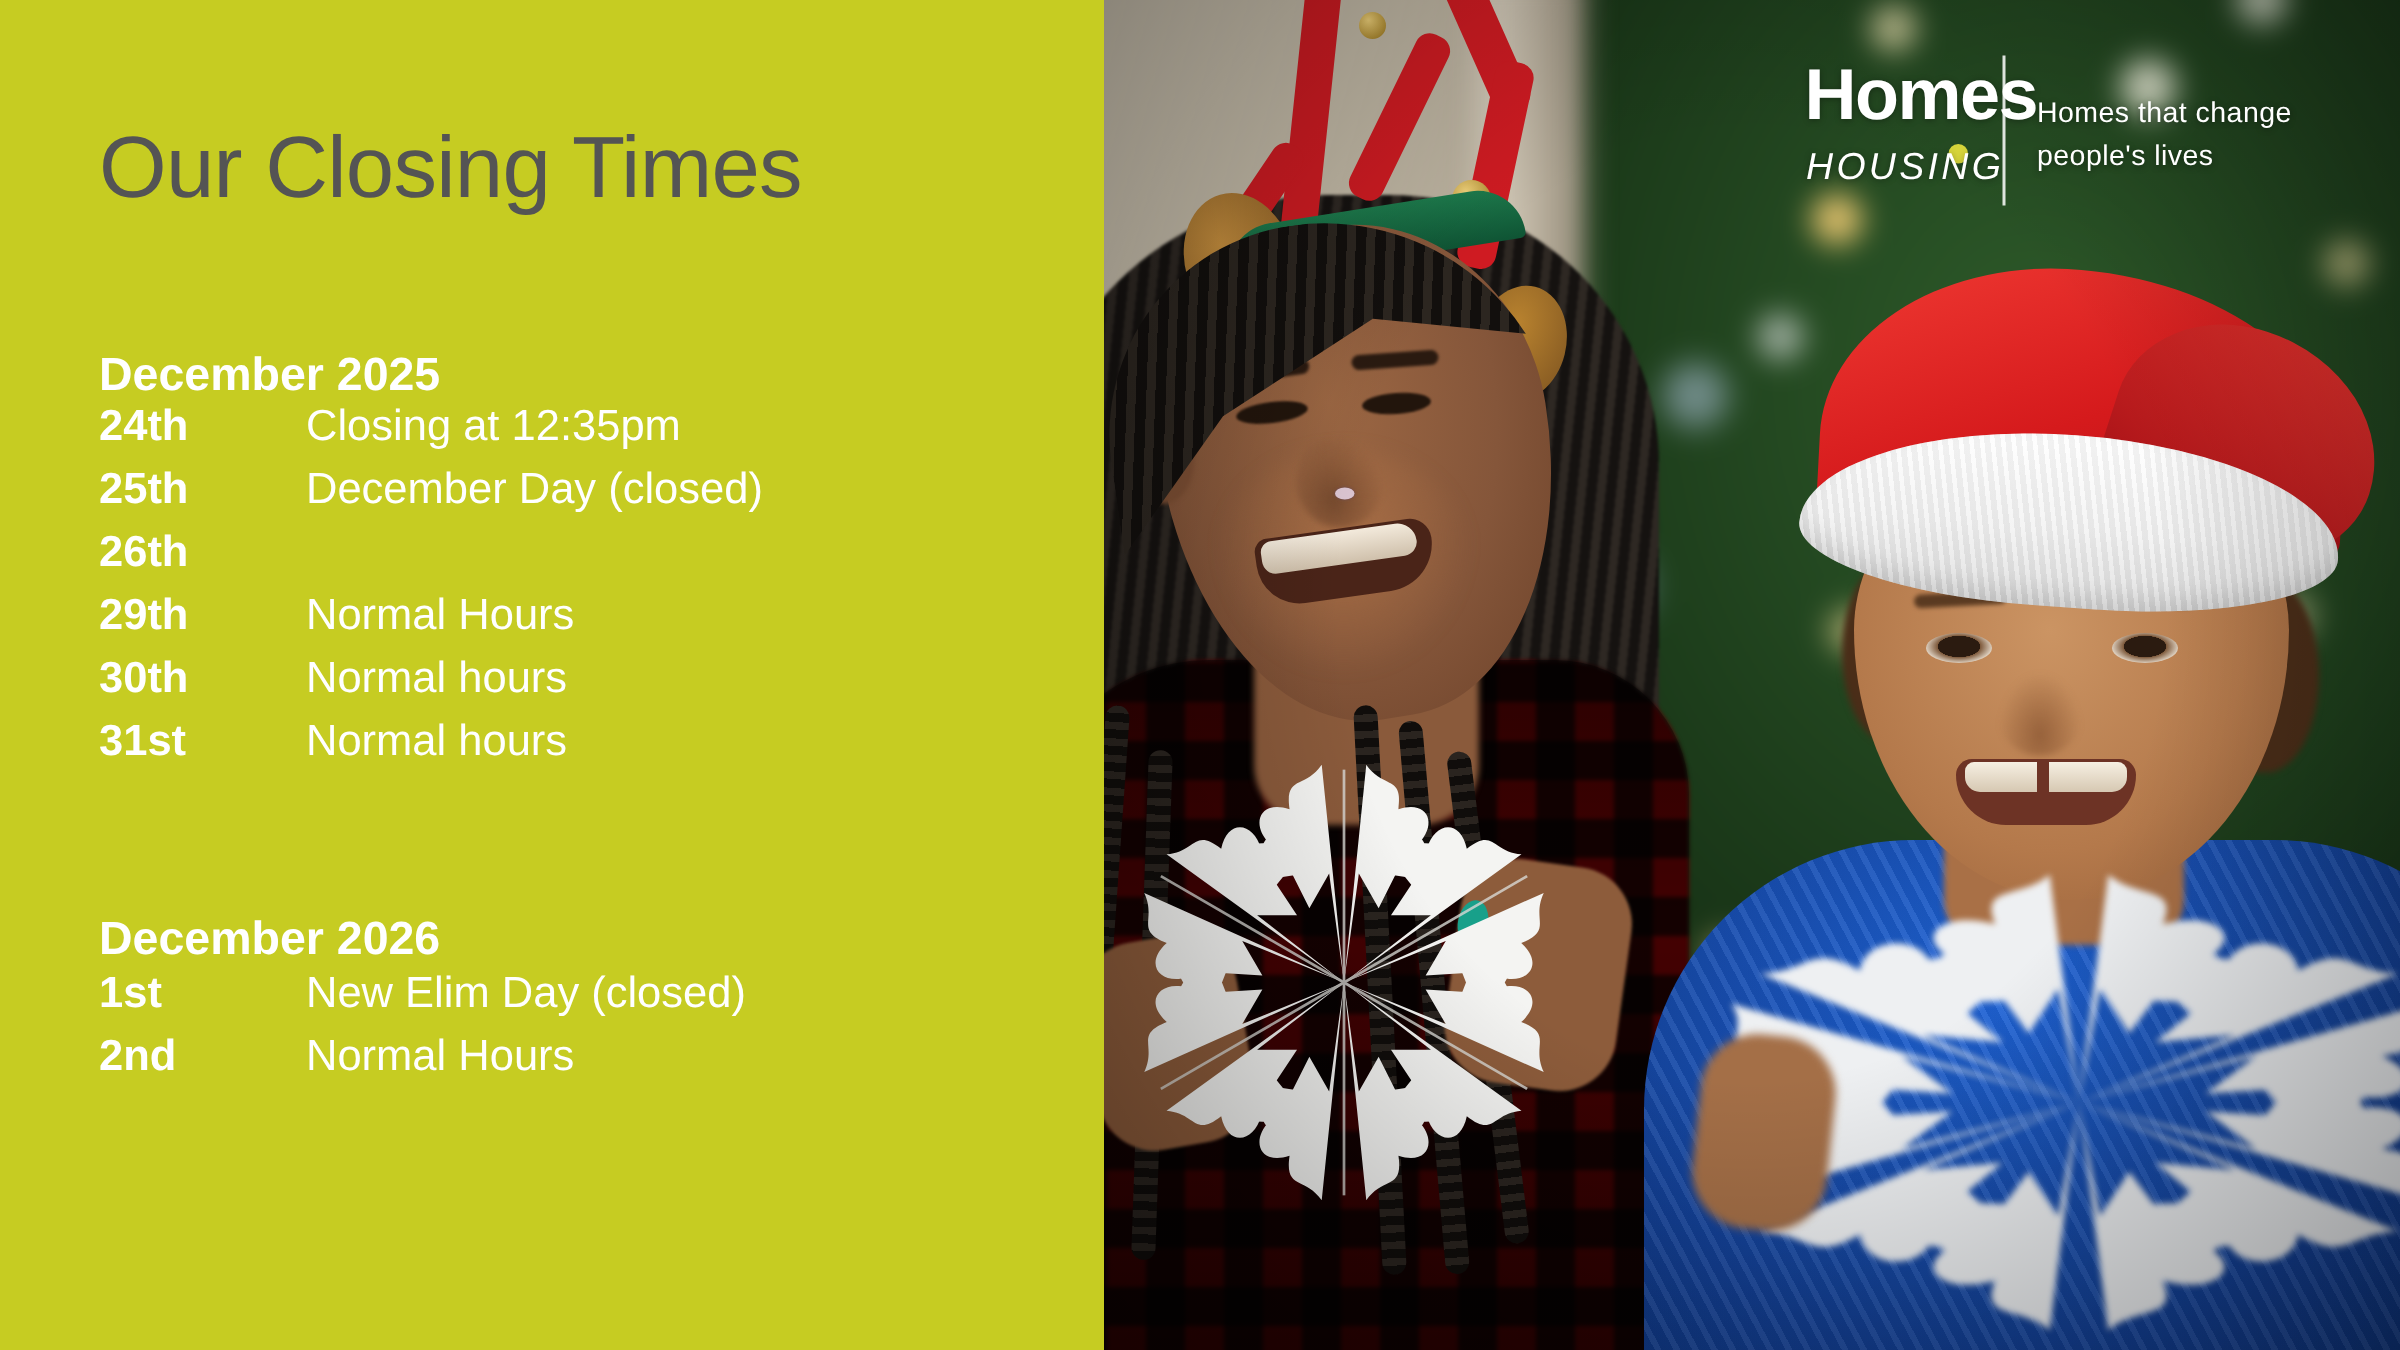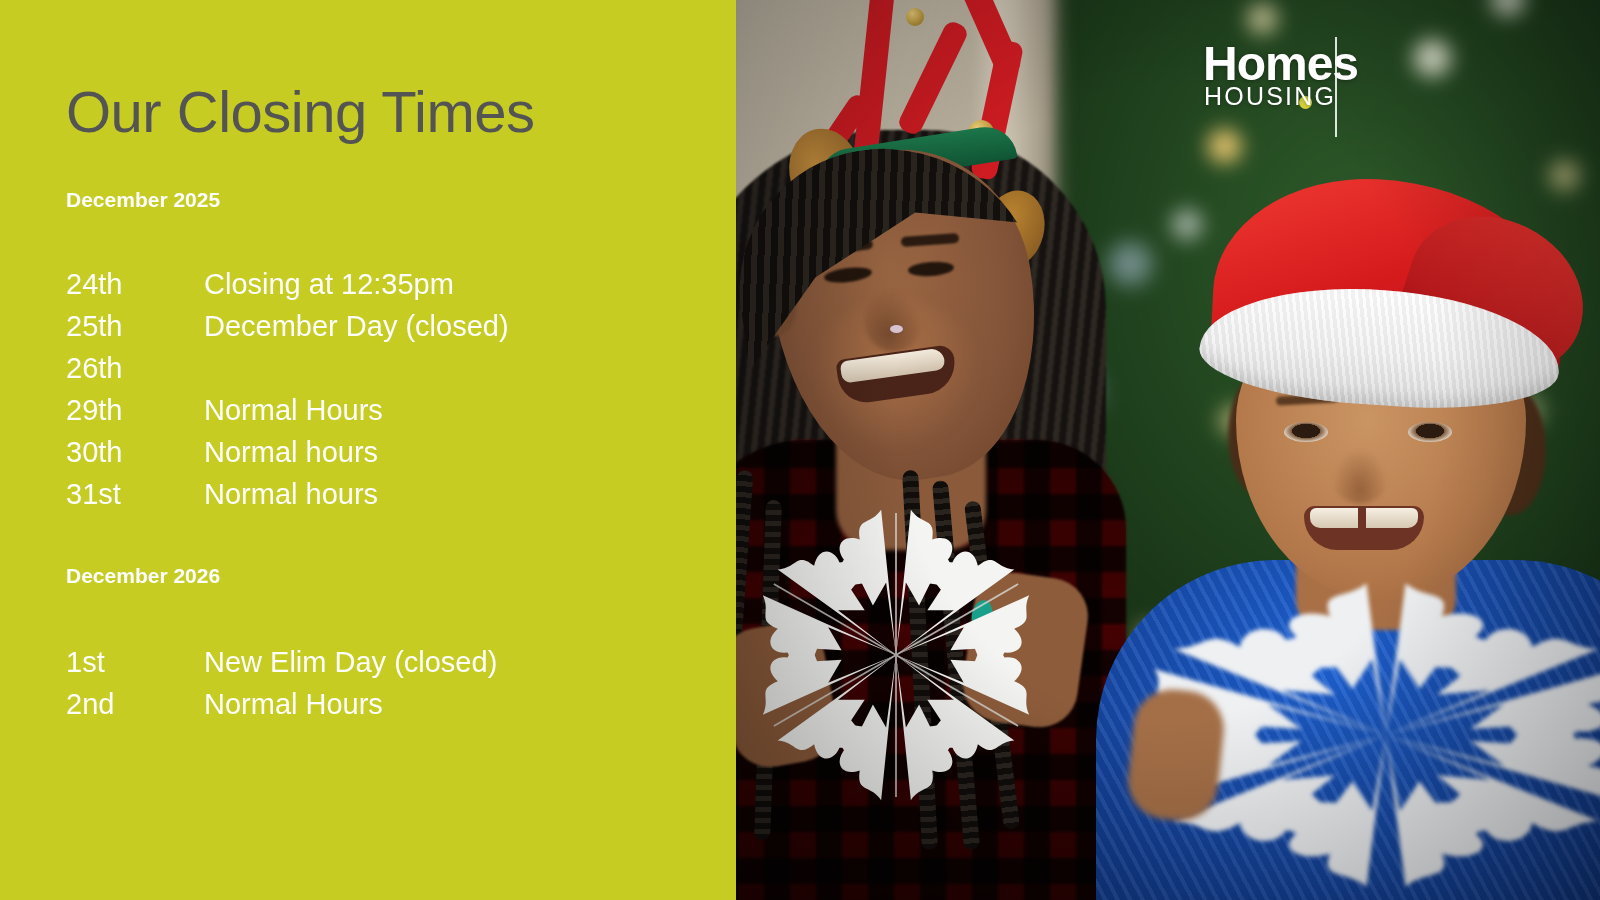--- a/index.html
+++ b/index.html
@@ -15,36 +15,36 @@
     position:absolute; left:0; top:0; width:736px; height:900px;
     background:#c6cc22;
   }
   .page-title {
     position:absolute; left:66px; top:82px;
     font-size:58px; font-weight:400; letter-spacing:-0.5px;
     color:#545454; line-height:1.05; white-space:nowrap;
   }
   .month-heading {
     position:absolute; left:66px;
-    font-size:21px; font-weight:bold; color:#ffffff;
-    letter-spacing:0px; white-space:nowrap;
+    font-size:31px; font-weight:bold; color:#ffffff;
+    letter-spacing:0px; white-space:nowrap;margin-top:44px;
   }
   #dec-heading { top:188px; }
   #jan-heading { top:564px; }
 
   .schedule { position:absolute; left:66px; }
   #dec-list { top:268px; }
   #jan-list { top:646px; }
   .sched-row {
     display:flex; align-items:baseline;
     height:42px; white-space:nowrap;
   }
   .sched-day {
     width:138px; flex:0 0 138px;
-    font-size:29px; color:#ffffff; font-weight:400;
+    font-size:29px; color:#ffffff; font-weight:700;
   }
   .sched-desc {
     font-size:29px; color:#ffffff; font-weight:400;
   }
 
   
   .photo {
     position:absolute; left:736px; top:0; width:864px; height:900px;
     overflow:hidden; background:#14200f;
   }
@@ -317,24 +317,25 @@
     position:absolute; left:0; top:0;
     font-size:48px; font-weight:bold; color:#ffffff;
     letter-spacing:-1px; line-height:1;
     text-shadow:0 1px 4px rgba(0,0,0,.35);
   }
   .logo-dot {
     position:absolute; left:96px; top:56px; width:13px; height:13px;
     border-radius:50%; background:#d6d43a;
   }
   .logo-housing {
-    position:absolute; left:1px; top:44px;
+    position:absolute; left:1px; top:59px;
     font-size:25px; font-weight:400; color:#ffffff;
     letter-spacing:2.2px; line-height:1;
     text-shadow:0 1px 4px rgba(0,0,0,.35);
+    font-style:italic;
   }
   .logo-divider {
     position:absolute; left:132px; top:-3px; width:2px; height:100px;
     background:rgba(255,255,255,.85);
   }
   .logo-tagline {
     position:absolute; left:155px; top:21px;
     font-size:19px; font-weight:300; color:#ffffff;
     line-height:1.55; letter-spacing:.3px;
     text-shadow:0 1px 4px rgba(0,0,0,.4);
@@ -569,15 +570,19 @@
     <div class="hand h2a"></div>
 
     <div class="photo-vignette"></div>
   </div>
 
   <div class="logo-block">
     <div class="logo-elim">Homes</div>
     <div class="logo-dot"></div>
     <div class="logo-housing">HOUSING</div>
     <div class="logo-divider"></div>
+    <div class="logo-tagline">
+      <span>Homes that change</span>
+      <span>people's lives</span>
+    </div>
   </div>
 
 </div>
 
 </body></html>

